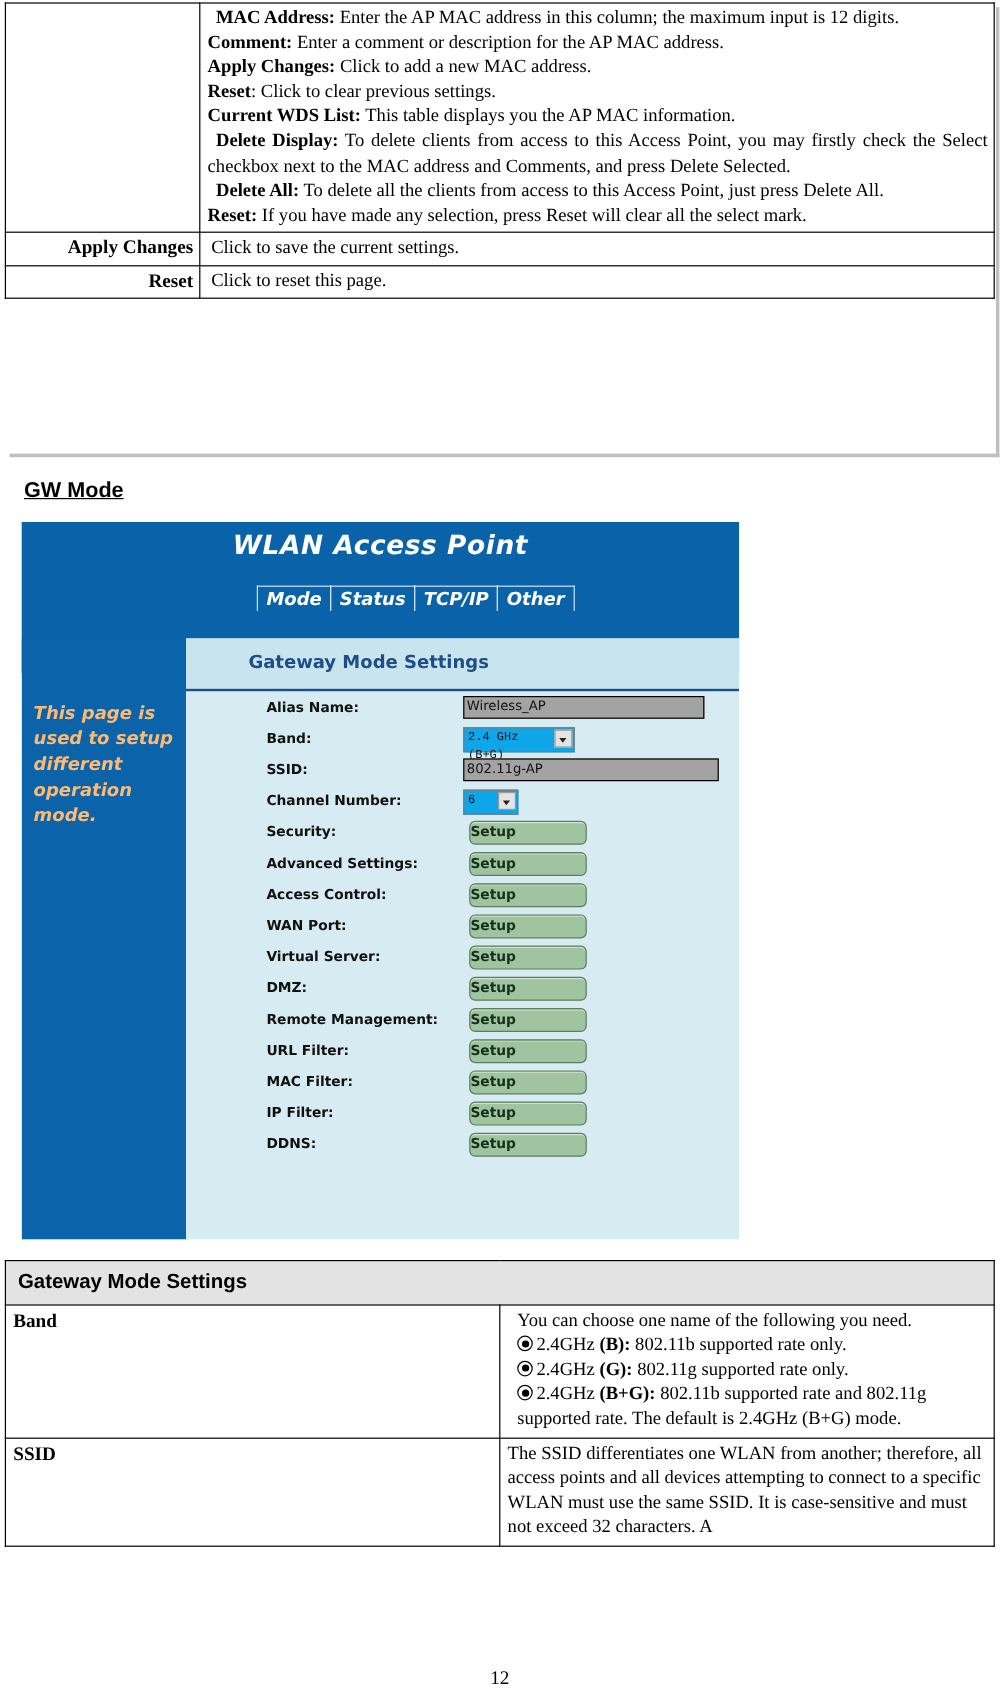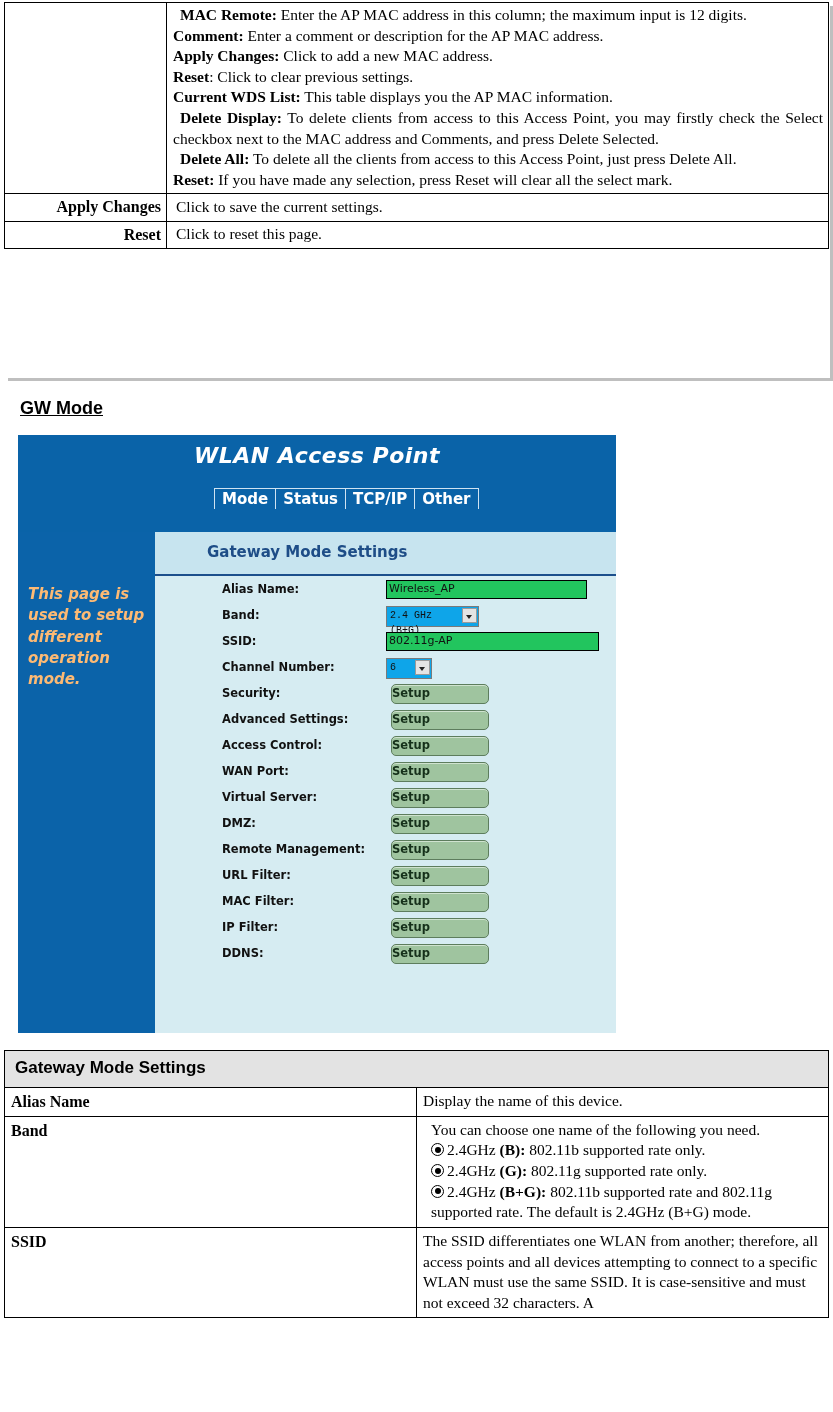--- a/index.html
+++ b/index.html
@@ -110,20 +110,21 @@
     font-style: italic;
     font-family: "DejaVu Sans", sans-serif;
     letter-spacing: 0.5px;
   }
   .tabs {
     position: absolute;
     top: 53px;
     left: 196px;
     display: flex;
     align-items: flex-end;
+    font-style: italic;
   }
   .tab {
     color: #ffffff;
     font-size: 15px;
     font-weight: bold;
     padding: 2px 7px 1px 7px;
     border-left: 1px solid #cfe3f2;
     border-right: 1px solid #cfe3f2;
     border-top: 1px solid #cfe3f2;
     margin-right: -1px;
@@ -190,21 +191,21 @@
     font-size: 11.5px;
     font-weight: bold;
     color: #111;
     font-family: "DejaVu Sans", sans-serif;
     white-space: nowrap;
   }
   .finput {
     position: absolute;
     top: 0px;
     height: 15px;
-    background: #22c55e;
+    background: #a3a3a3;
     border: 1px solid #000;
     font-size: 11px;
     color: #111;
     padding: 1px 2px;
     font-family: "DejaVu Sans", sans-serif;
     line-height: 13px;
     box-sizing: content-box;
   }
   .fselect {
     position: absolute;
@@ -320,21 +321,21 @@
 </head>
 <body>
 
 <div class="page">
 
   <table class="desc-table">
     <tbody>
         <tr>
       <td class="labelcol">&nbsp;</td>
       <td class="bodycol">
-        <p class="indent-first"><span class="b">MAC Remote:</span><span> Enter the AP MAC address in this column; the maximum input is 12 digits.</span></p>
+        <p class="indent-first"><span class="b">MAC Address:</span><span> Enter the AP MAC address in this column; the maximum input is 12 digits.</span></p>
         <p><span class="b">Comment:</span><span> Enter a comment or description for the AP MAC address.</span></p>
         <p><span class="b">Apply Changes:</span><span> Click to add a new MAC address.</span></p>
         <p><span class="b">Reset</span><span>: Click to clear previous settings.</span></p>
         <p><span class="b">Current WDS List:</span><span> This table displays you the AP MAC information.</span></p>
         <p class="indent-first"><span class="b">Delete Display:</span><span> To delete clients from access to this Access Point, you may firstly check the Select checkbox next to the MAC address and Comments, and press Delete Selected.</span></p>
         <p class="indent-first"><span class="b">Delete All:</span><span> To delete all the clients from access to this Access Point, just press Delete All.</span></p>
         <p><span class="b">Reset:</span><span> If you have made any selection, press Reset will clear all the select mark.</span></p>
       </td>
     </tr>
     <tr>
@@ -460,32 +461,29 @@
 
     </div>
   </div>
 
   <table class="desc2">
     <tbody>
         <tr>
       <td class="hdr" colspan="2">Gateway Mode Settings</td>
     </tr>
     <tr>
-      <td class="lbl">Alias Name</td>
-      <td>Display the name of this device.</td>
-    </tr>
-    <tr>
       <td class="lbl">Band</td>
       <td>
         <div style="padding-left:8px;">You can choose one name of the following you need.</div>
         <span class="radio-line"><span class="dot"></span><span>2.4GHz </span><span class="b">(B):</span><span> 802.11b supported rate only.</span></span>
         <span class="radio-line"><span class="dot"></span><span>2.4GHz </span><span class="b">(G):</span><span> 802.11g supported rate only.</span></span>
         <span class="radio-line"><span class="dot"></span><span>2.4GHz </span><span class="b">(B+G):</span><span> 802.11b supported rate and 802.11g supported rate. The default is 2.4GHz (B+G) mode.</span></span>
       </td>
     </tr>
     <tr>
       <td class="lbl">SSID</td>
       <td>The SSID differentiates one WLAN from another; therefore, all access points and all devices attempting to connect to a specific WLAN must use the same SSID. It is case-sensitive and must not exceed 32 characters. A</td>
     </tr>
   </tbody>
     </table>
 
+  <div class="page-num">12</div>
 </div>
 
 </body></html>

